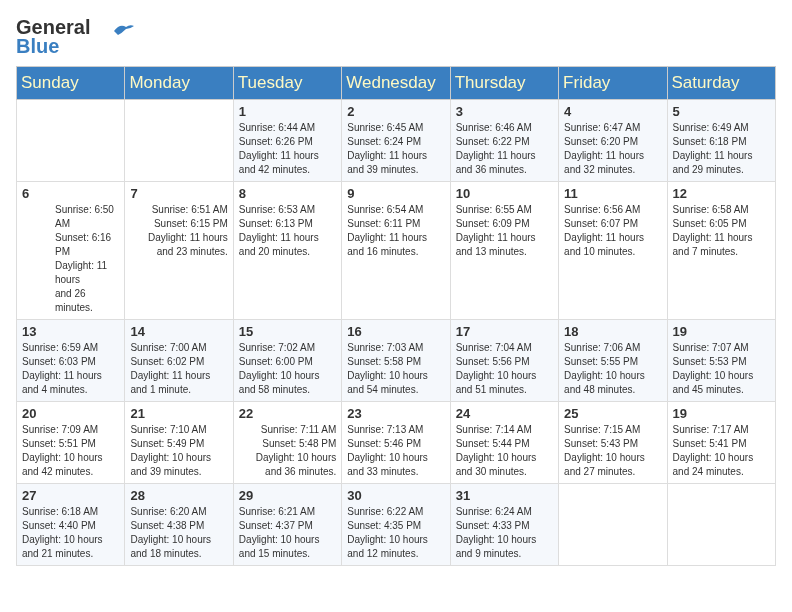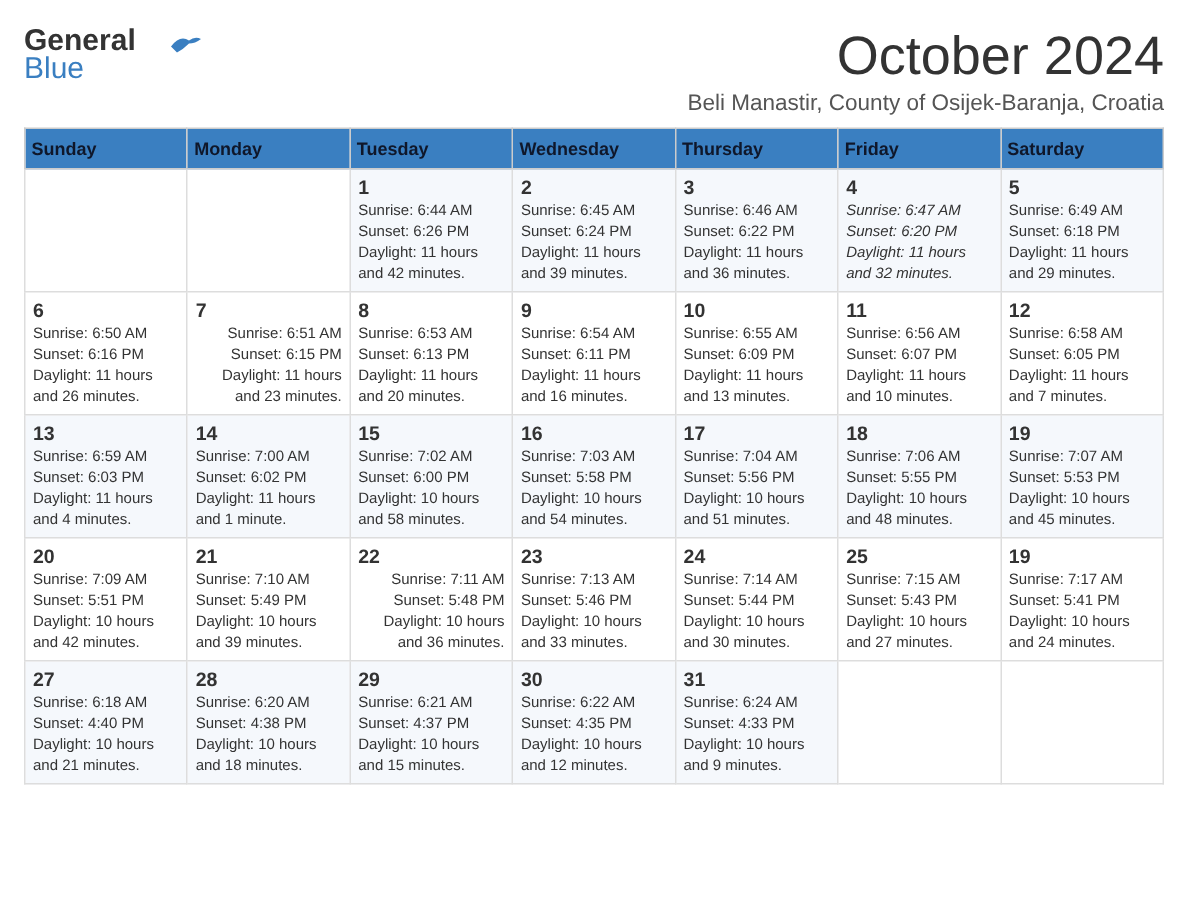--- a/index.html
+++ b/index.html
@@ -33,23 +33,23 @@
       color: #555;
       margin-top: 2px;
     }
     table {
       width: 100%;
       border-collapse: collapse;
       table-layout: fixed;
     }
     thead tr th {
       background-color: #3a7fc1;
-      color: #0f172a;
-      font-size: 12px;
-      font-weight: bold;
+      color: #fef9c3;
+      font-size: 17px;
+      font-weight: normal;
       padding: 6px 4px;
       text-align: left;
       border: 1px solid #ccc;
     }
     tbody tr td {
       vertical-align: top;
       border: 1px solid #ddd;
       padding: 4px 5px;
       font-size: 10.5px;
       color: #333;
@@ -76,25 +76,21 @@
 <body>
 
 <div class="header">
   <div class="logo">
     <div class="logo-line1">
       <span style="font-size:20px; font-weight:bold; color:#333;">General</span>
       <svg width="22" height="16" viewBox="0 0 22 16" style="margin-left:2px;margin-top:-4px;">
         <path d="M2,8 Q8,0 14,4 Q18,1 22,3 Q18,6 14,6 Q10,10 6,12 Z" fill="#3a7fc1"></path>
       </svg>
     </div>
-    <span style="font-size:20px; font-weight:normal; color:#3a7fc1; margin-top:-4px;">Blue</span>
-  </div>
-  <div class="title-area">
-    <div class="month-title">October 2024</div>
-    <div class="location-title">Beli Manastir, County of Osijek-Baranja, Croatia</div>
+    <span style="font-size:20px; font-weight:bold; color:#3a7fc1; margin-top:-4px;">Blue</span>
   </div>
 </div>
 
 <table>
   <thead>
     <tr>
     <th>Sunday</th>
         <th>Monday</th>
         <th>Tuesday</th>
         <th>Wednesday</th>
@@ -123,37 +119,37 @@
         </td>
         <td>
           <span class="day-num">3</span>
           <div class="day-info" style="white-space: pre-line;">Sunrise: 6:46 AM
 Sunset: 6:22 PM
 Daylight: 11 hours
 and 36 minutes.</div>
         </td>
         <td>
           <span class="day-num">4</span>
-          <div class="day-info" style="white-space: pre-line; font-style: italic;">Sunrise: 6:47 AM
+          <div class="day-info" style="white-space: pre-line;">Sunrise: 6:47 AM
 Sunset: 6:20 PM
 Daylight: 11 hours
 and 32 minutes.</div>
         </td>
         <td>
           <span class="day-num">5</span>
           <div class="day-info" style="white-space: pre-line;">Sunrise: 6:49 AM
 Sunset: 6:18 PM
 Daylight: 11 hours
 and 29 minutes.</div>
         </td>
       </tr>
       <tr>
         <td>
           <span class="day-num">6</span>
-          <div class="day-info" style="white-space: pre-line;">Sunrise: 6:50 AM
+          <div class="day-info" style="white-space: pre-line; margin-left: 33px;">Sunrise: 6:50 AM
 Sunset: 6:16 PM
 Daylight: 11 hours
 and 26 minutes.</div>
         </td>
         <td>
           <span class="day-num">7</span>
           <div class="day-info" style="white-space: pre-line; text-align: right;">Sunrise: 6:51 AM
 Sunset: 6:15 PM
 Daylight: 11 hours
 and 23 minutes.</div>

